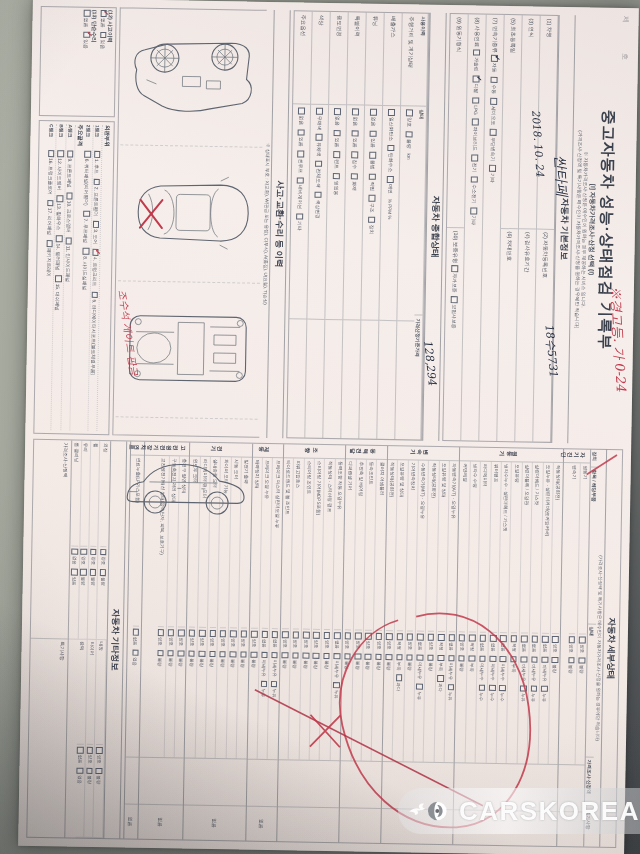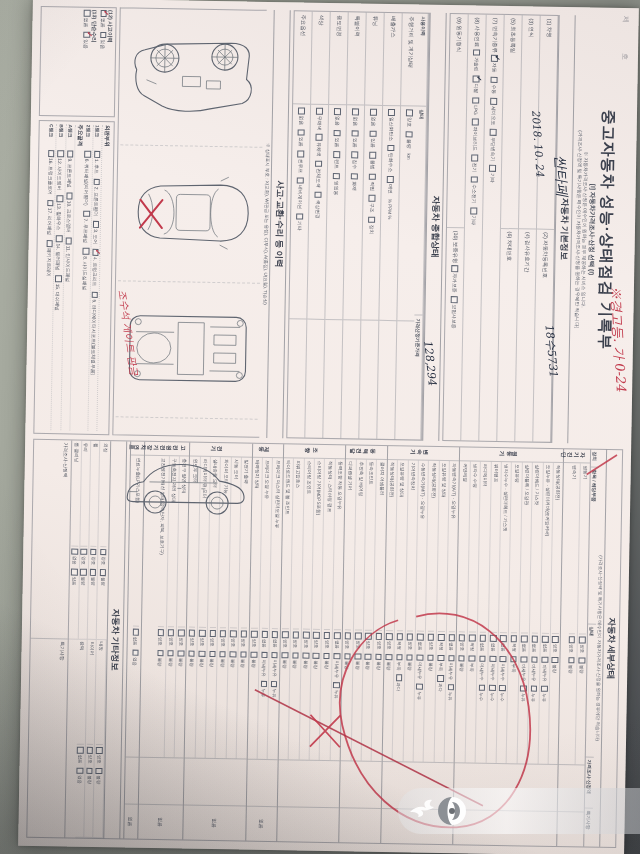--- a/index.html
+++ b/index.html
@@ -1404,14 +1404,15 @@
   <div class="shade"></div>
 
   <div class="wm">
     <svg width="66" height="34" viewBox="0 0 66 34">
       <path d="M2 18 C8 12 14 12 18 14 C14 9 18 5 24 6 C20 10 22 13 26 13 C23 16 17 17 13 16 C17 19 15 23 10 23 C12 20 9 18 2 18 Z" fill="rgba(255,255,255,.92)"></path>
       <circle cx="44" cy="17" r="14" fill="rgba(255,255,255,.95)"></circle>
       <path d="M44 3 A14 14 0 0 0 44 31 C38 26 38 8 44 3 Z" fill="rgba(120,124,130,.85)"></path>
       <path d="M44 8 C49 8 52 12 52 17 C52 22 49 26 44 26 C48 22 48 12 44 8 Z" fill="rgba(120,124,130,.85)"></path>
       <circle cx="44" cy="17" r="3" fill="rgba(90,94,100,.9)"></circle>
     </svg>
+    <span class="wm-text">CARSKOREA</span>
   </div>
 </div>
 
 </body></html>

